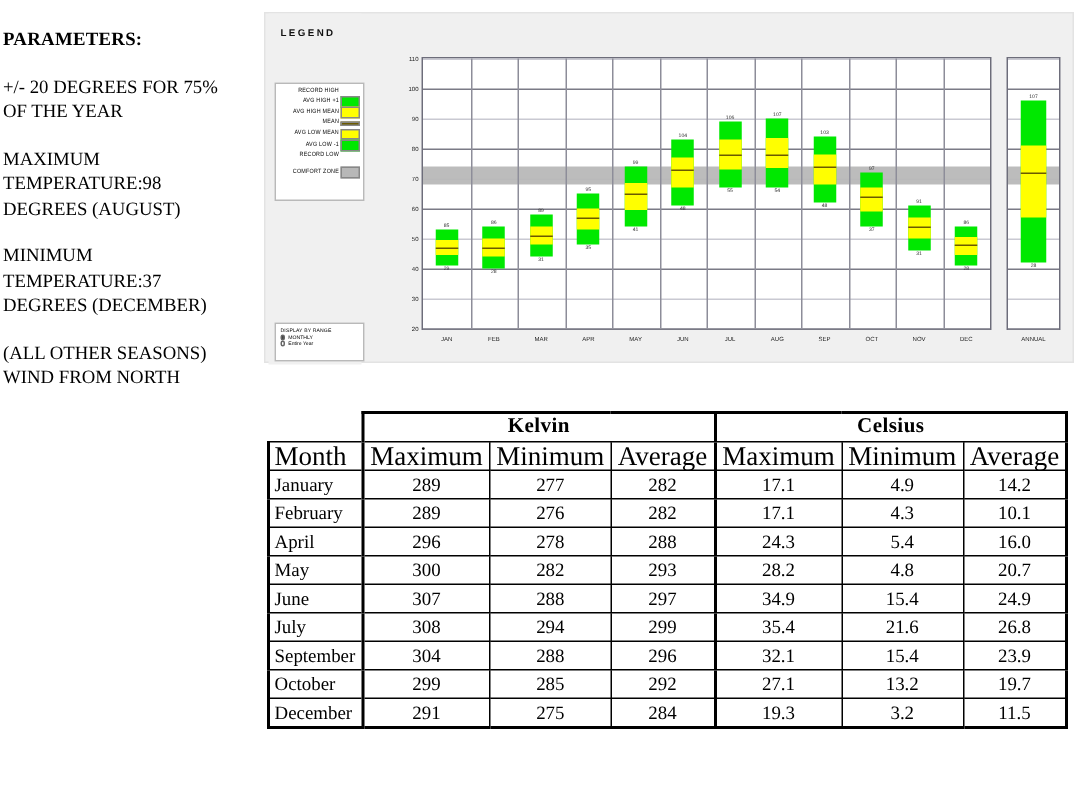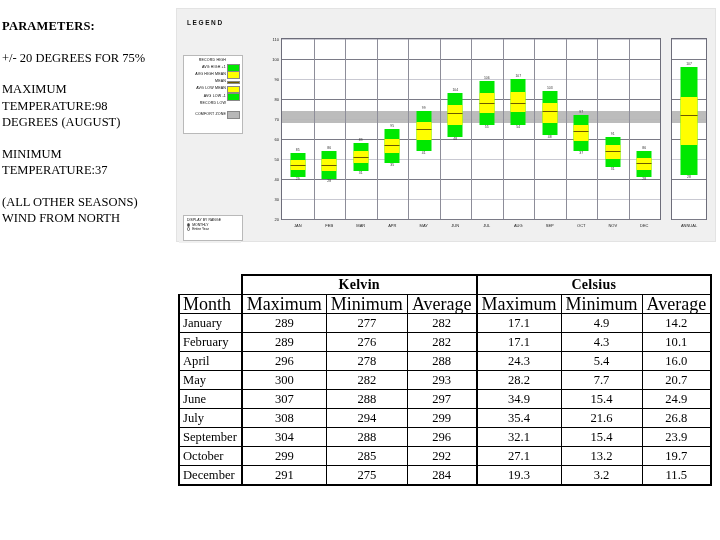--- a/index.html
+++ b/index.html
@@ -155,29 +155,31 @@
 <body>
 
 <div id="root">
 
   <div class="left-col">
     <div class="blk">
       <div class="hd">PARAMETERS:</div>
     </div>
     <div class="blk">
       <div class="ln">+/- 20 DEGREES FOR 75%</div>
+      <div class="ln">OF THE YEAR</div>
     </div>
     <div class="blk">
       <div class="ln">MAXIMUM</div>
       <div class="ln">TEMPERATURE:98</div>
       <div class="ln">DEGREES (AUGUST)</div>
     </div>
     <div class="blk">
       <div class="ln">MINIMUM</div>
       <div class="ln">TEMPERATURE:37</div>
+      <div class="ln">DEGREES (DECEMBER)</div>
     </div>
     <div class="blk">
       <div class="ln">(ALL OTHER SEASONS)</div>
       <div class="ln">WIND FROM NORTH</div>
     </div>
   </div>
 
   <div class="chart-panel">
 
     <div class="legend-wrap">
@@ -431,21 +433,21 @@
             <td class="">24.3</td>
             <td class="">5.4</td>
             <td class="thick-r">16.0</td>
           </tr>
           <tr>
             <td class="month thick-l">May</td>
             <td class="thick-l">300</td>
             <td class="">282</td>
             <td class="thick-r">293</td>
             <td class="">28.2</td>
-            <td class="">7.7</td>
+            <td class="">4.8</td>
             <td class="thick-r">20.7</td>
           </tr>
           <tr>
             <td class="month thick-l">June</td>
             <td class="thick-l">307</td>
             <td class="">288</td>
             <td class="thick-r">297</td>
             <td class="">34.9</td>
             <td class="">15.4</td>
             <td class="thick-r">24.9</td>

